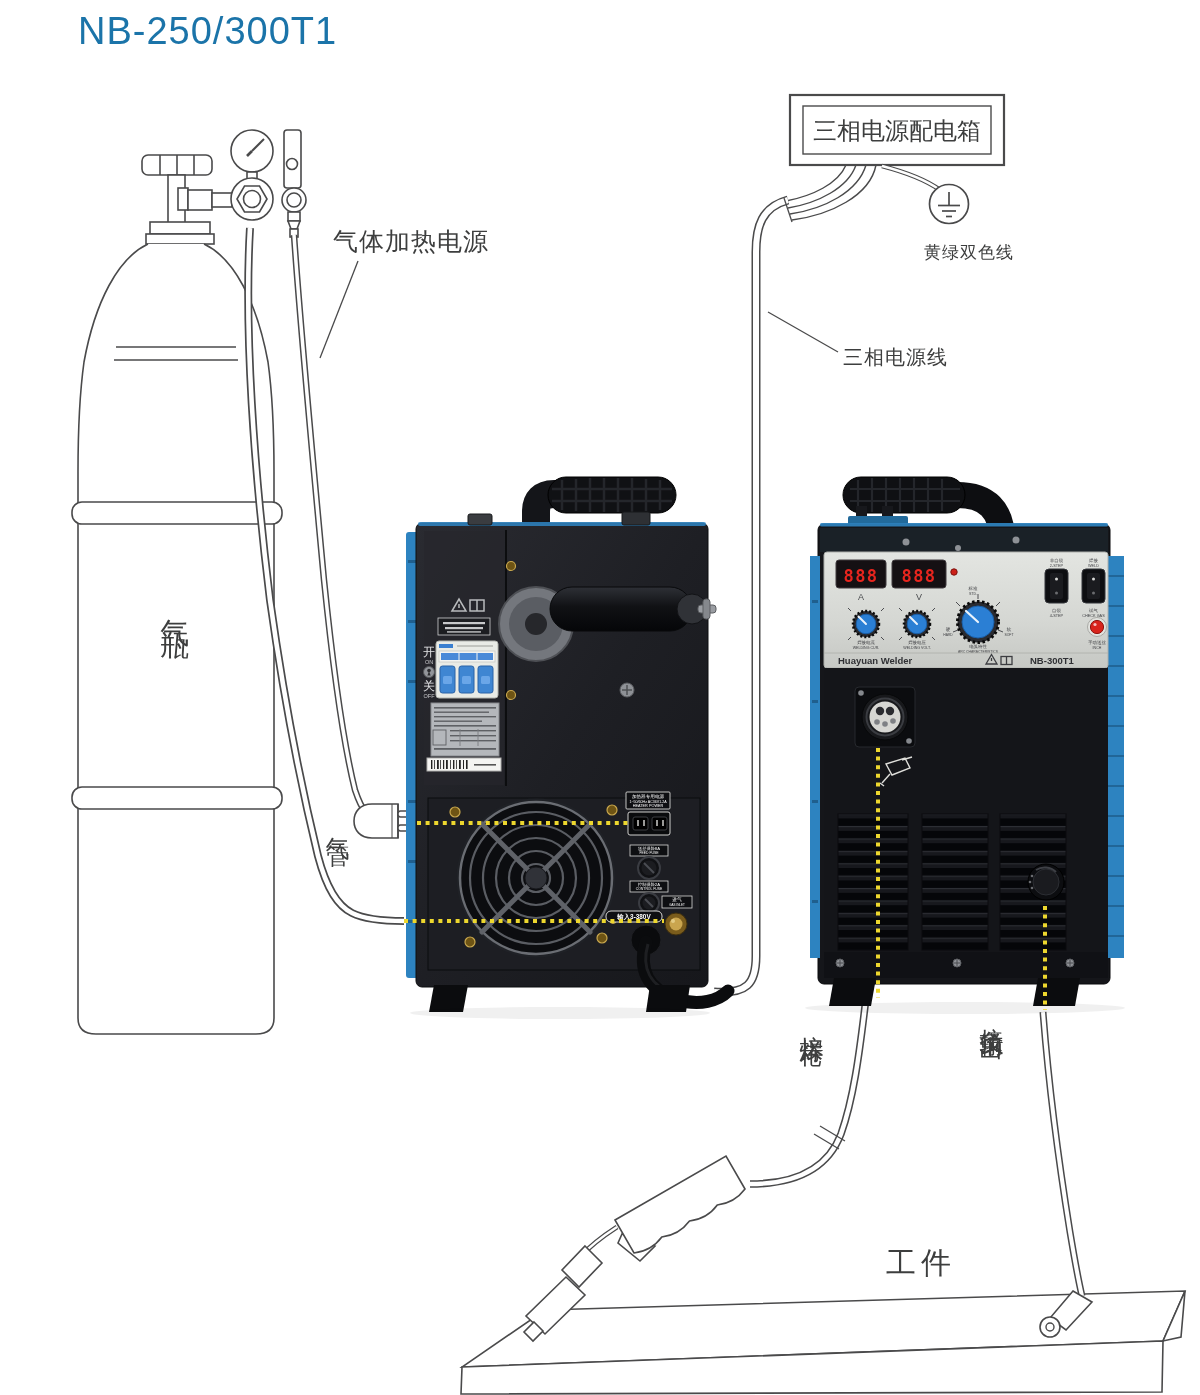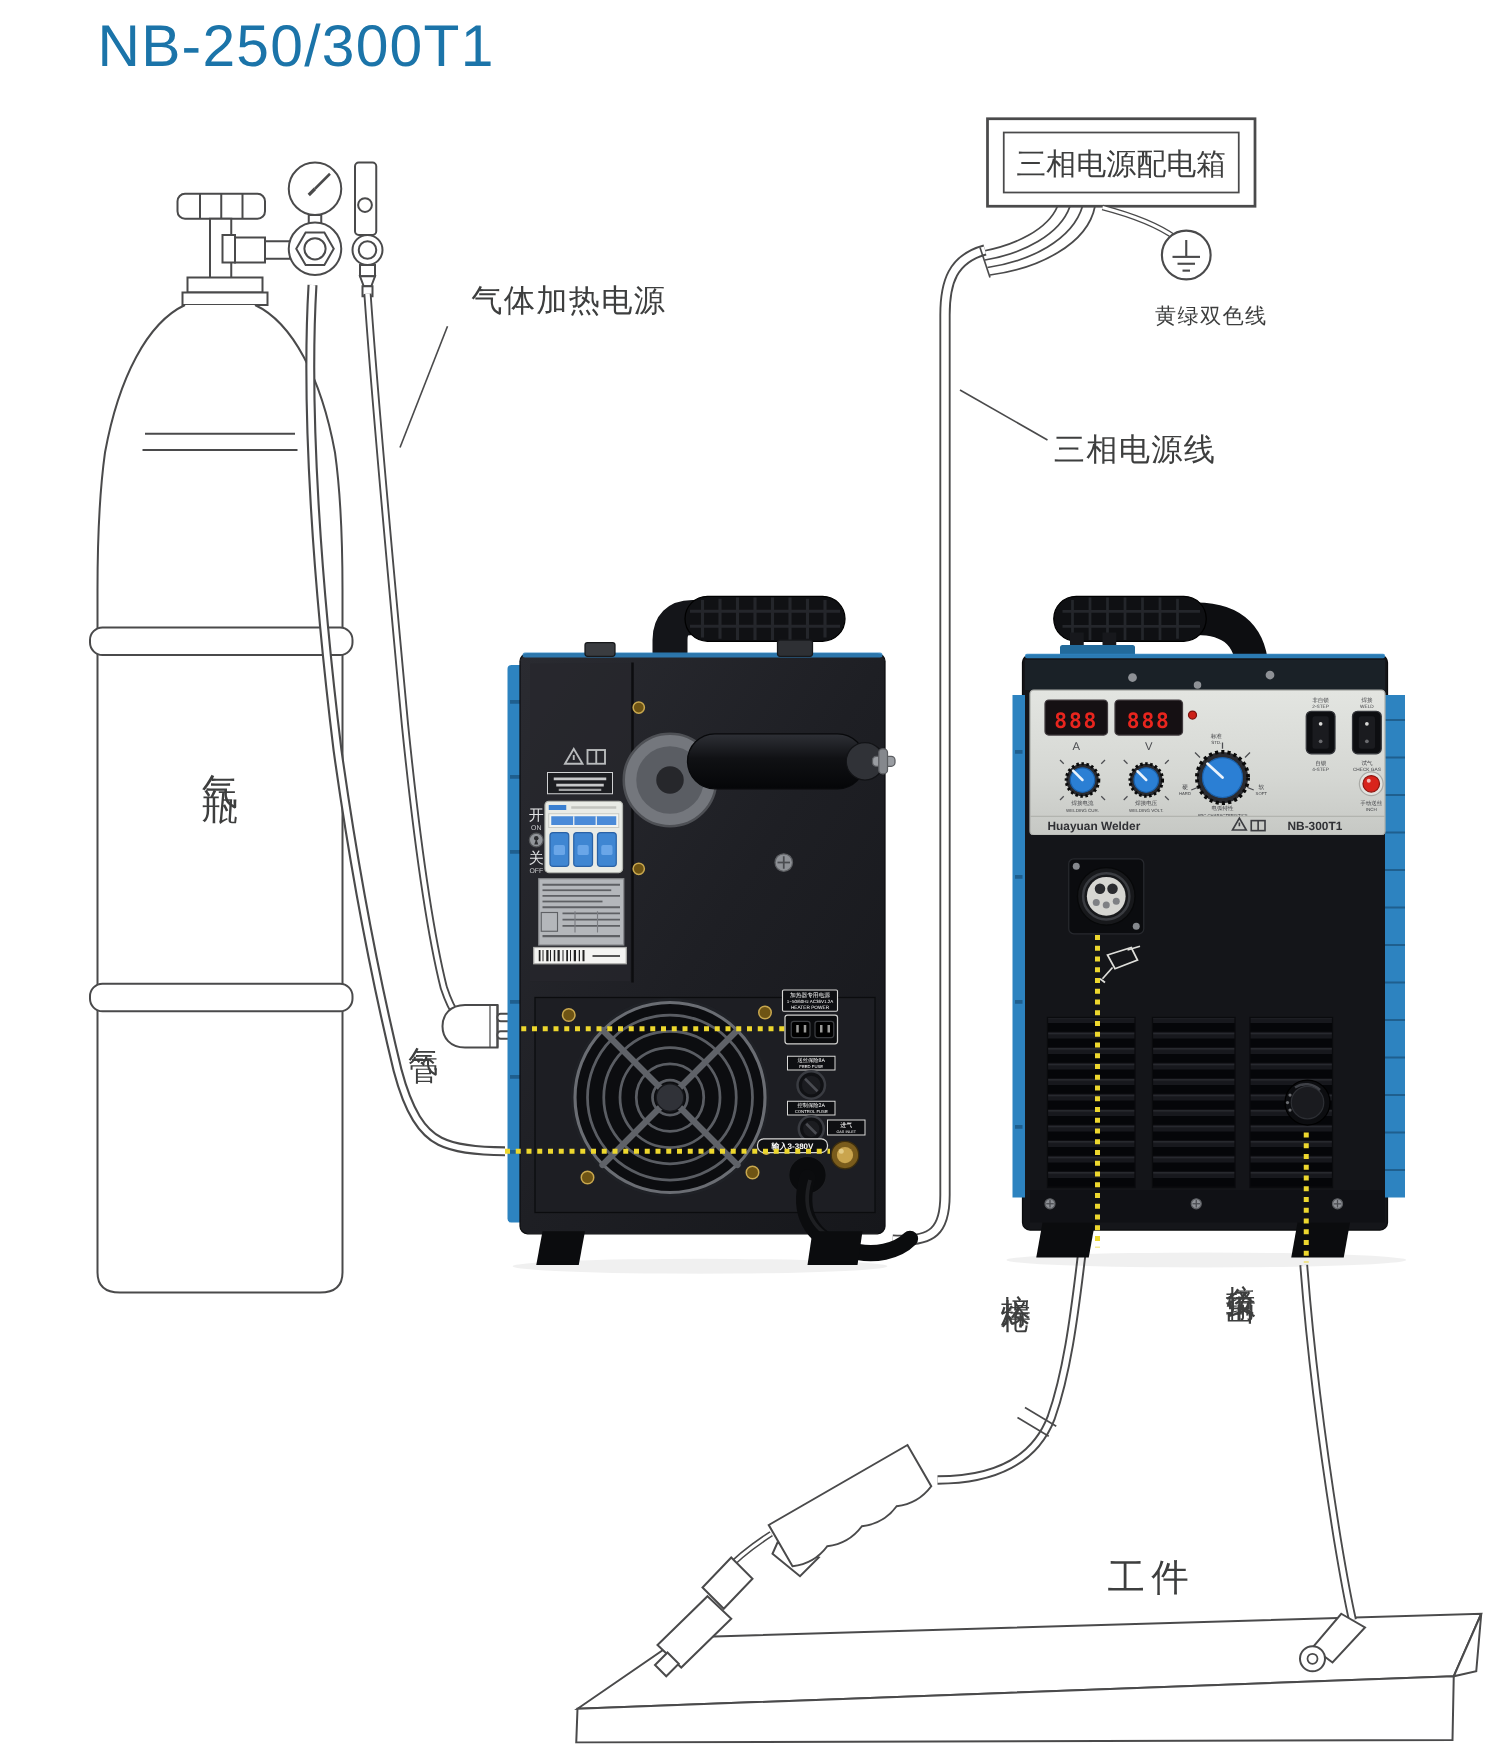--- a/index.html
+++ b/index.html
@@ -1,24 +1,24 @@
 <!DOCTYPE html>
 <html><head>
 <meta charset="utf-8">
 <style>
   html,body{margin:0;padding:0;background:#ffffff;}
   .scene{position:relative;width:1200px;height:1395px;background:#fff;overflow:hidden;
          font-family:"Liberation Sans",sans-serif;}
   .scene svg{position:absolute;left:0;top:0;}
   .lbl{position:absolute;color:#3d3e3e;white-space:nowrap;line-height:1.15;}
   .lbl.vert{writing-mode:vertical-rl;text-orientation:upright;}
-  #title{left:78px;top:10px;font-size:47px;font-weight:500;color:#1b74a9;letter-spacing:1px;}
-  #lbl-heater{left:333px;top:227px;font-size:25px;letter-spacing:1px;margin-left:44px;}
+  #title{left:78px;top:10px;font-size:38px;font-weight:500;color:#1b74a9;letter-spacing:1px;}
+  #lbl-heater{left:333px;top:227px;font-size:25px;letter-spacing:1px;}
   #lbl-ground{left:924px;top:243px;font-size:17px;letter-spacing:1px;}
-  #lbl-3phase{left:843px;top:346px;font-size:25px;letter-spacing:1px;}
+  #lbl-3phase{left:843px;top:346px;font-size:20px;letter-spacing:1px;}
   #lbl-cyl{left:158px;top:596px;font-size:29px;letter-spacing:12px;}
   #lbl-gaspipe{left:324px;top:818px;font-size:24px;letter-spacing:7px;}
   #lbl-torch{left:798px;top:1016px;font-size:24px;letter-spacing:4px;}
   #lbl-negout{left:978px;top:1008px;font-size:24px;letter-spacing:3px;}
   #lbl-work{left:886px;top:1246px;font-size:30px;letter-spacing:5px;text-align:right;}
   .z1{z-index:1}.z2{z-index:2}.z3{z-index:3}.z4{z-index:4}
 </style>
 </head>
 <body>
 

